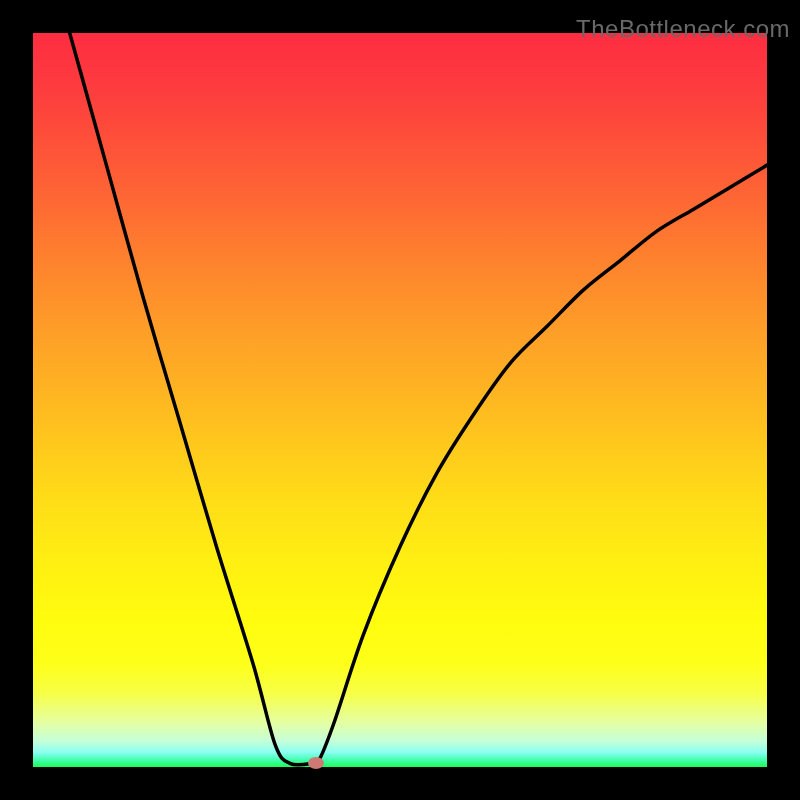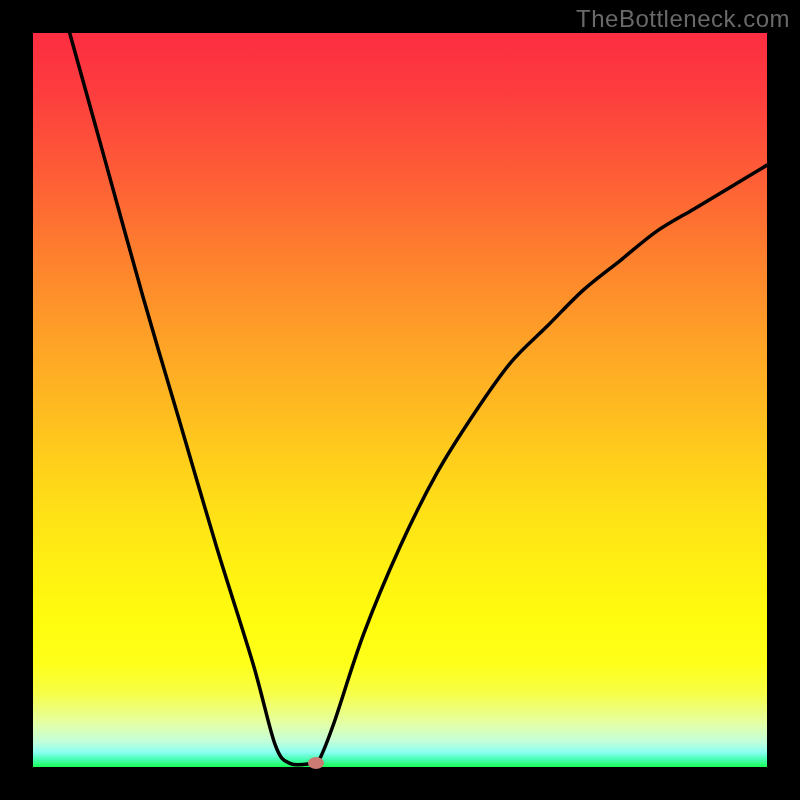--- a/index.html
+++ b/index.html
@@ -5,21 +5,21 @@
   * { margin: 0; padding: 0; box-sizing: border-box; }
   body {
     width: 800px;
     height: 800px;
     background: #000;
     position: relative;
     overflow: hidden;
   }
   .watermark {
     position: absolute;
-    top: 5px;
+    top: 15px;
     right: 10px;
     color: #696969;
     font-family: Arial, Helvetica, sans-serif;
     font-size: 24px;
     letter-spacing: 0.5px;
     z-index: 10;
   }
   .plot-area {
     position: absolute;
     left: 33px;

